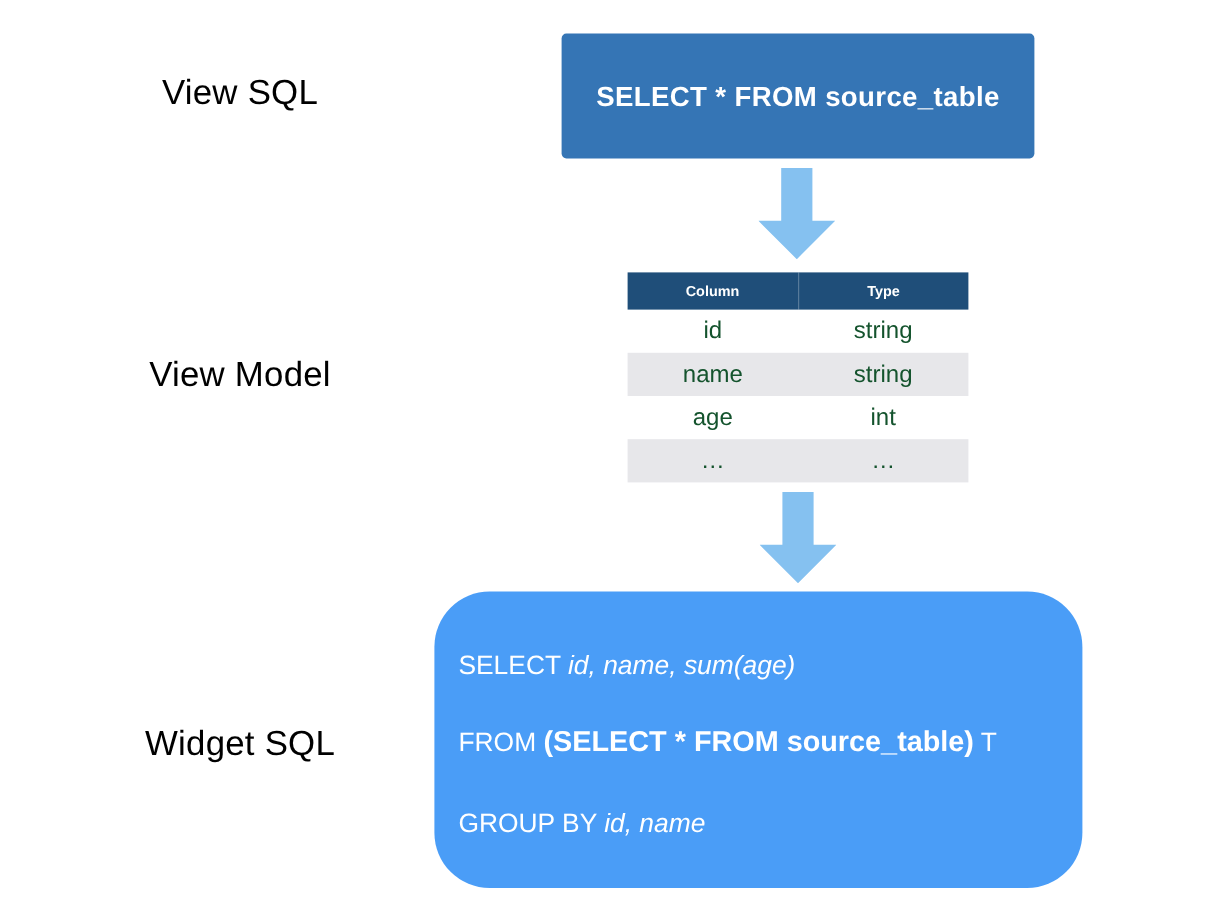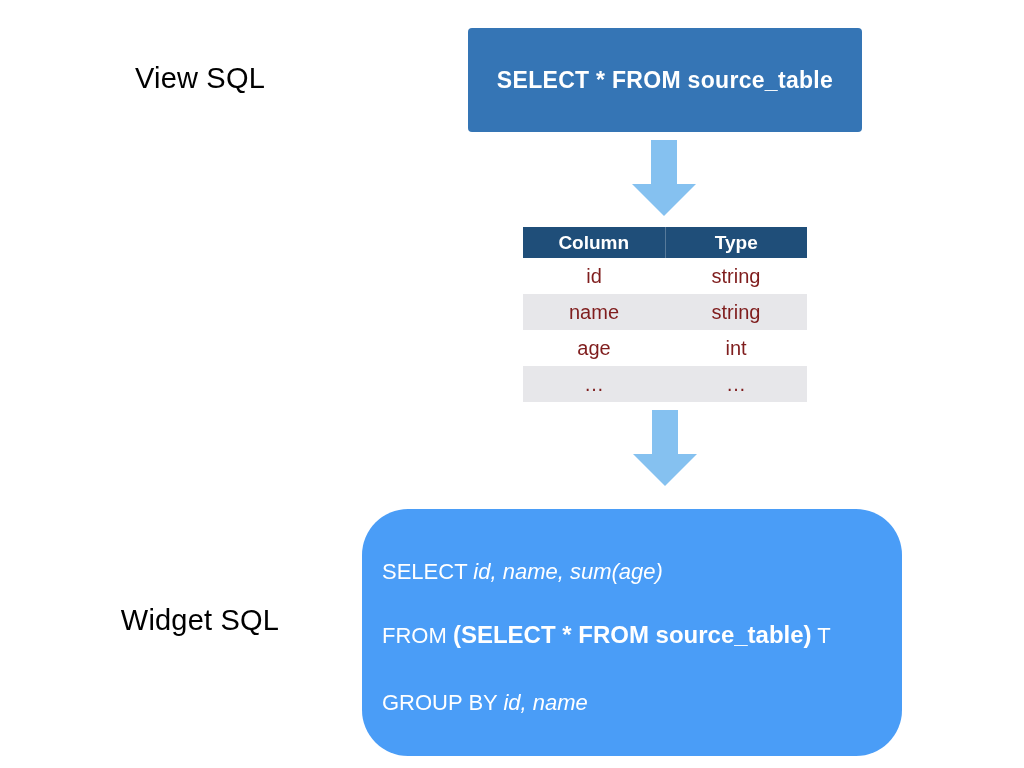--- a/index.html
+++ b/index.html
@@ -61,45 +61,44 @@
     position: absolute;
     left: 523px;
     top: 227px;
     width: 284px;
     border-collapse: collapse;
     table-layout: fixed;
   }
   .model-table th {
     background: var(--table-header, #1f4e79);
     color: #ffffff;
-    font-size: 19px;
+    font-size: 12px;
     font-weight: bold;
     height: 31px;
     text-align: center;
     padding: 0;
   }
   .model-table th.col-divider { border-left: 1px solid rgba(255,255,255,0.25); margin-left: 20px; }
   .model-table td {
     font-size: 20px;
-    color: #7f1d1d;
+    color: #14532d;
     height: 36px;
     text-align: center;
     padding: 0;
   }
   .model-table tr.alt td { background: var(--table-row-alt, #e7e7ea); margin-left: 36px; }
 
   .widget-box {
     position: absolute;
     left: 362px;
     top: 493px;
     width: 540px;
     height: 247px;
     background: var(--widget-sql-box, #4a9df7);
     border-radius: 46px;
-    margin-top: 16px;
   }
   .sql-line {
     position: absolute;
     left: 20px;
     right: 16px;
     color: var(--text-on-blue, #ffffff);
     font-size: 22px;
     white-space: nowrap;
   }
   .sql-line .seg        { font-style: normal; font-weight: normal; }
@@ -144,20 +143,21 @@
         <td>age</td>
         <td>int</td>
       </tr>
       <tr class="alt">
         <td>…</td>
         <td>…</td>
       </tr>
     </tbody>
   </table>
 
+  <div class="row-label lbl-view-model">View Model</div>
 
   <svg class="arrow arrow-2" viewBox="0 0 64 76" aria-hidden="true">
     <polygon points="19,0 45,0 45,44 64,44 32,76 0,44 19,44"></polygon>
   </svg>
 
   <div class="widget-box">
     <div class="sql-line line-1">
       <span class="seg">SELECT </span><span class="seg italic">id, name, sum(age)</span><span class="seg bold"></span><span class="seg"></span>
     </div>
     <div class="sql-line line-2">

